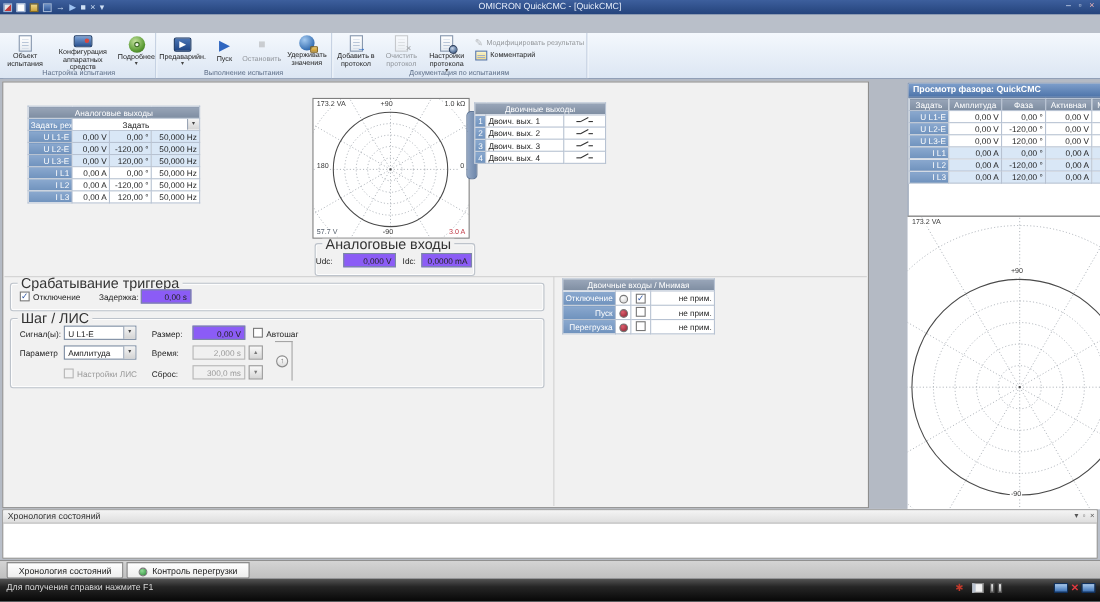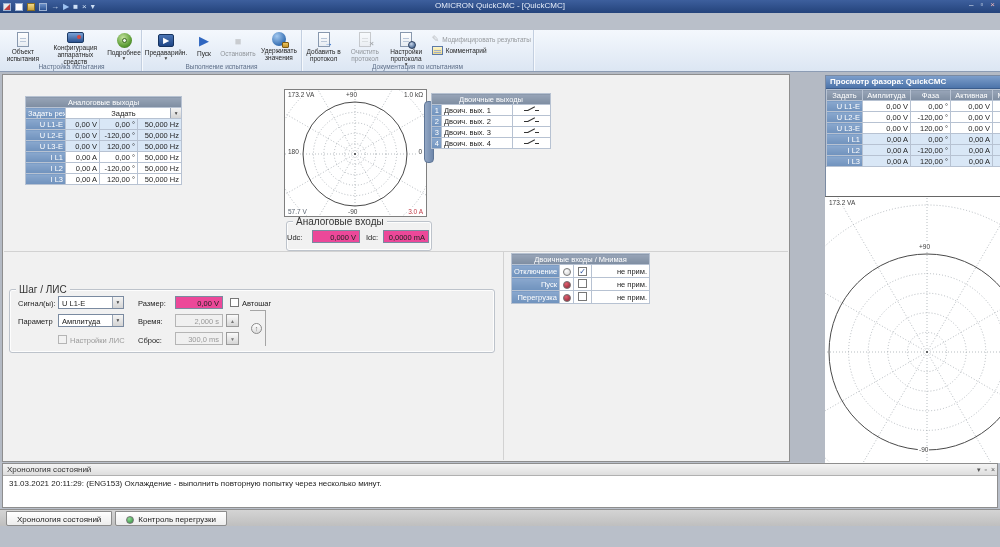--- a/index.html
+++ b/index.html
@@ -82,24 +82,24 @@
 .modec .dd,.combo .dd{position:absolute;right:0;top:0;bottom:0;width:11px;background:linear-gradient(#f4f4f4,#d4d4d4);border-left:1px solid #9aa5b5;text-align:center;font-size:5.5px;color:#444;line-height:10px}
 
 
 .chartbox{position:absolute;background:#fff;border:1px solid #7f7f7f}
 .clab{position:absolute;font-size:6.5px;color:#3c3c3c;line-height:7px;background:#fff;padding:0 1px}
 .clab.red{color:#c03a46}
 .clab.dim{color:#5a6470}
 
 
 .gbox{position:absolute;border:1px solid #bdc3cb;border-radius:3px;box-shadow:inset 0 0 0 1px #fdfdfd}
-.legend{position:absolute;top:-5px;left:6px;background:#f1f1f1;padding:0 3px;font-size:10px;color:#333;line-height:9px}
+.legend{position:absolute;top:-5px;left:6px;background:#f1f1f1;padding:0 3px;font-size:13px;color:#333;line-height:9px}
 .lab{position:absolute;font-size:7.5px;color:#222;white-space:nowrap}
 .lab.dis{color:#9a9a9a}
-.field{position:absolute;background:#ec4899;border:1px solid #7a8aa0;height:13px;font-size:7.5px;text-align:right;padding:2px 3px;white-space:nowrap}
+.field{position:absolute;background:#8b5cf6;border:1px solid #7a8aa0;height:13px;font-size:7.5px;text-align:right;padding:2px 3px;white-space:nowrap}
 .field.dis{background:#f0f0f0;color:#9a9a9a;border-color:#b5b5b5}
 .combo{position:absolute;background:#fff;border:1px solid #7a8aa0;height:13px;font-size:7.5px;padding:2px 13px 0 3px;white-space:nowrap}
 .cb{position:absolute;width:9px;height:9px;background:#fff;border:1px solid #777;font-size:8px;line-height:8px;text-align:center;color:#2a52a0}
 .cb.dis{border-color:#b5b5b5;background:#f2f2f2}
 .spin{position:absolute;width:13px;height:13px;background:linear-gradient(#fafafa,#d6d6d6);border:1px solid #9a9a9a;font-size:5px;text-align:center;line-height:12px;color:#777}
 .stepctl{position:absolute;width:16px;height:36px;border-top:1px solid #a5a5a5;border-right:1px solid #a5a5a5}
 .stepcirc{position:absolute;left:1px;top:12px;width:11px;height:11px;border:1px solid #8a8a8a;border-radius:50%;background:linear-gradient(#fff,#ddd);text-align:center;line-height:10px;font-size:7px;color:#666}
 .vthumb{position:absolute;width:10px;border-radius:4px;background:linear-gradient(90deg,#93a7c4,#6e87ab);border:1px solid #5f7697}
 .led{display:inline-block;width:8px;height:8px;border-radius:50%;border:1px solid #777;vertical-align:middle}
 .led.red{background:radial-gradient(circle at 35% 30%,#e06070,#8b1f2f)}
@@ -395,20 +395,27 @@
               <td class="lblc">4</td>
               <td>Двоич. вых. 4</td>
               <td class="cellc"><span class="sw"><b></b><i></i><u></u></span></td>
             </tr>
       </tbody>
         </table>
 
       <div class="hline" style="top:176px"></div>
       <div class="vline" style="left:500px;top:176px;bottom:1px"></div>
 
+      <div class="gbox" style="left:6px;top:182px;width:486px;height:26px">
+        <span class="legend">Срабатывание триггера</span>
+        <span class="cb" style="left:8px;top:7px">✓</span>
+        <span class="lab" style="left:20px;top:8px">Отключение</span>
+        <span class="lab" style="left:80px;top:8px">Задержка:</span>
+        <span class="field" style="left:118px;top:5px;width:46px">0,00 s</span>
+      </div>
 
       <div class="gbox" style="left:6px;top:214px;width:486px;height:64px">
         <span class="legend">Шаг / ЛИС</span>
         <span class="lab" style="left:8px;top:9px">Сигнал(ы):</span>
         <span class="combo" style="left:48px;top:6px;width:66px">
           <span>U L1-E</span>
           <span class="dd">▾</span>
         </span>
         <span class="lab" style="left:128px;top:9px">Размер:</span>
         <span class="field" style="left:165px;top:6px;width:48px">0,00 V</span>
@@ -570,27 +577,38 @@
 
   <div id="statuslog">
     <div class="sl-h">
       <span>Хронология состояний</span>
       <span class="pbtns">
         <span>▾</span>
         <span>▫</span>
         <span>×</span>
       </span>
     </div>
-    <div class="msg">31.03.2021 20:11:29: (ENG153) Охлаждение - выполнить повторную попытку через несколько минут.</div>
   </div>
 
   <div id="bottomtabs">
     <div class="btab">
       <span>Хронология состояний</span>
     </div>
     <div class="btab">
       <span class="led green"></span>
       <span>Контроль перегрузки</span>
     </div>
   </div>
 
+  <div id="statusbar">
+    <span class="help">Для получения справки нажмите F1</span>
+    <span class="sbic star" style="right:124px">✱</span>
+    <span class="sbic book" style="right:106px"></span>
+    <span class="sbic plug" style="right:96px"></span>
+    <span class="sbic plug" style="right:89px"></span>
+    <span class="sbic disc-cluster" style="right:4px">
+      <span class="mon"></span>
+      <span class="xmark">✕</span>
+      <span class="mon"></span>
+    </span>
+  </div>
 
 </div>
 
 </body></html>

